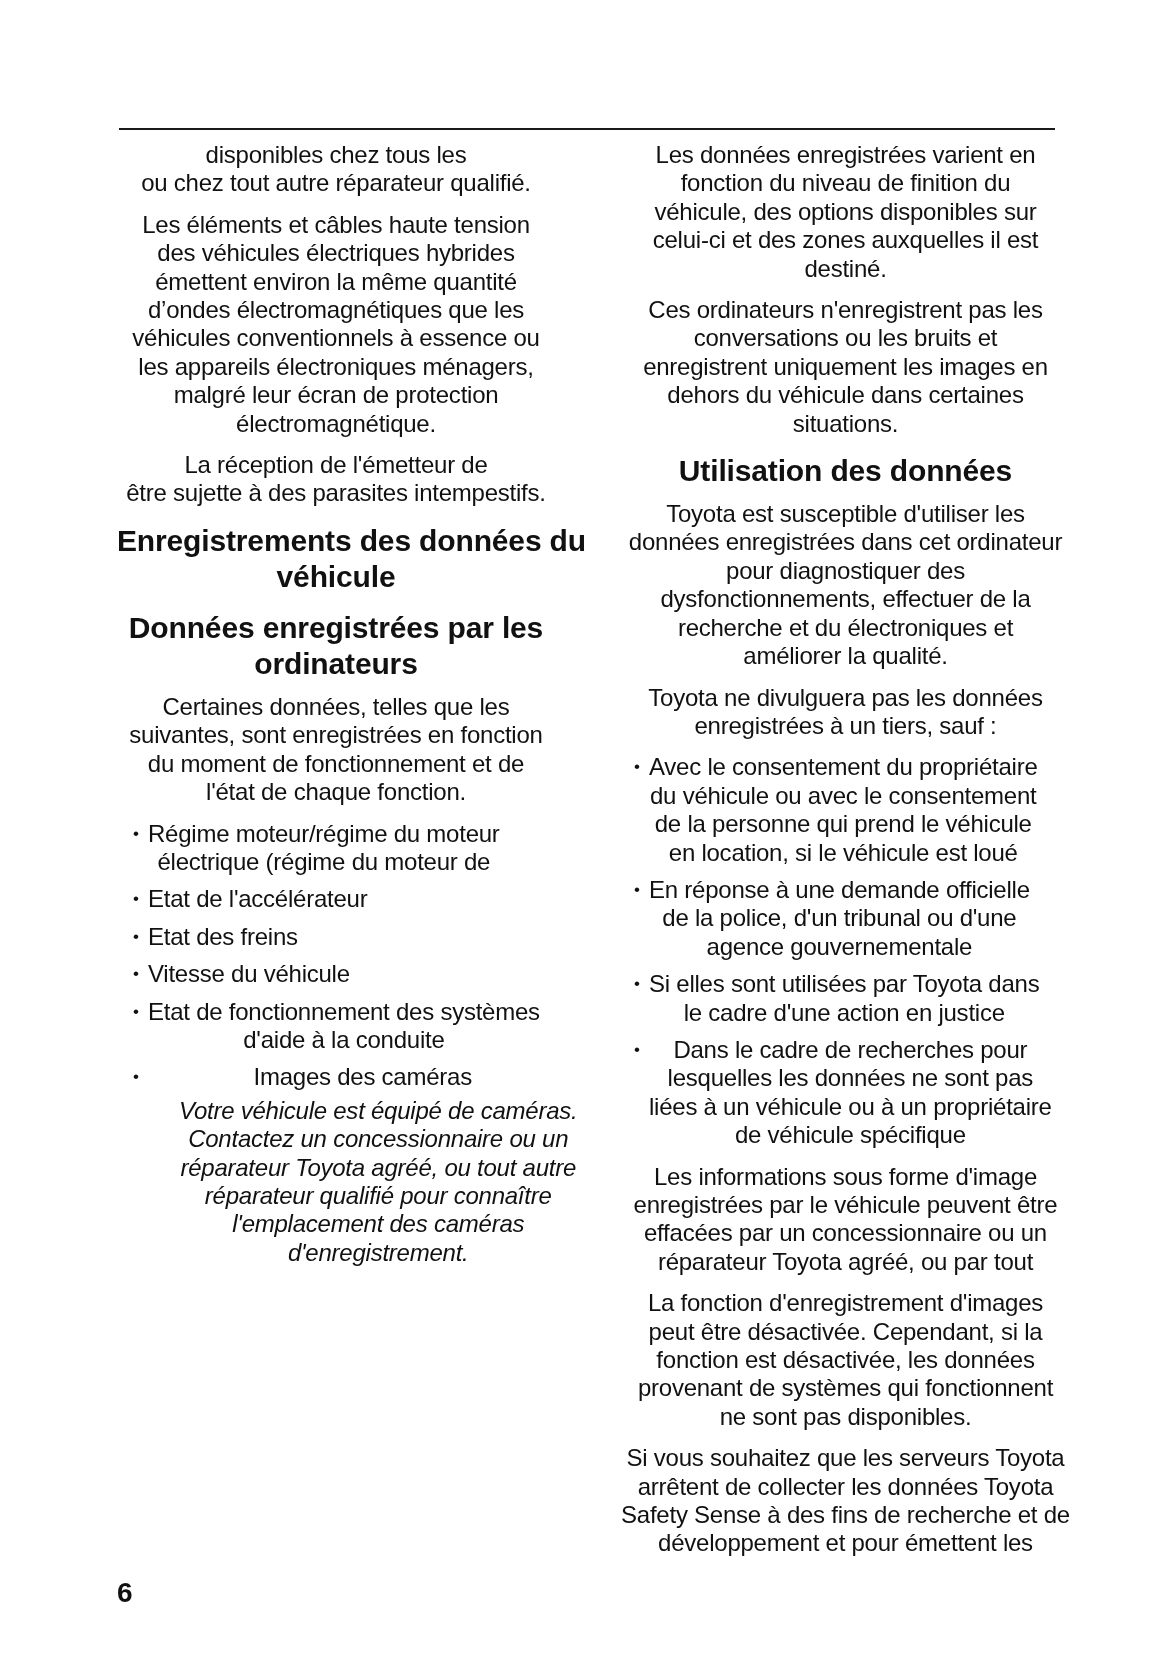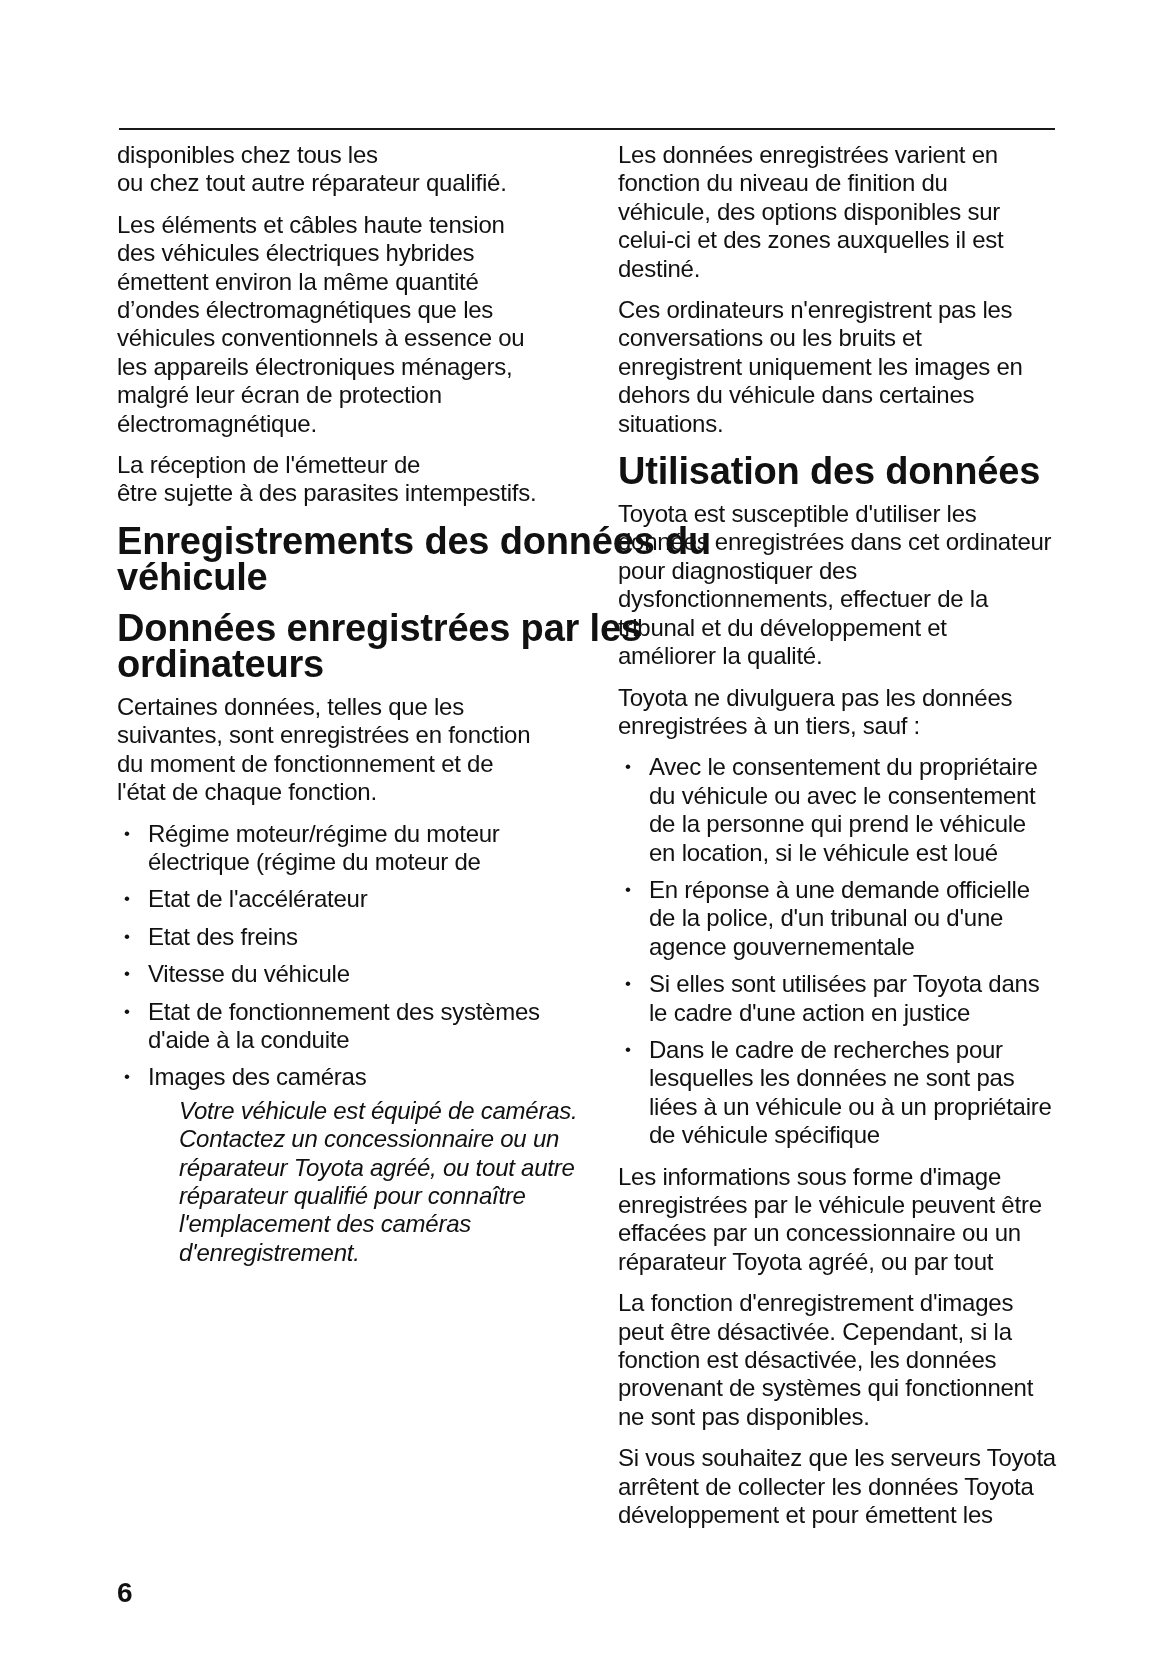--- a/index.html
+++ b/index.html
@@ -4,20 +4,21 @@
 <style>
   html, body { margin: 0; padding: 0; background: #ffffff; }
   .page {
     position: relative;
     width: 1165px;
     height: 1653px;
     background: #ffffff;
     font-family: "Liberation Sans", sans-serif;
     color: #111111;
     overflow: hidden;
+    text-align: center;
   }
   .rule {
     position: absolute;
     left: 119px;
     top: 128px;
     width: 936px;
     height: 2px;
     background: #1a1a1a;
   }
   .columns {
@@ -32,21 +33,21 @@
   .col-right { width: 455px; }
   .para, .bullets { margin: 0 0 13px 0; }
   .line {
     font-size: 24px;
     line-height: 28.4px;
     letter-spacing: -0.01em;
     white-space: nowrap;
   }
   .heading { margin: 15px 0 11px 0; }
   .heading .line {
-    font-size: 38px;
+    font-size: 30px;
     line-height: 36px;
     font-weight: 700;
     letter-spacing: -0.005em;
   }
   .bullet-item { display: flex; margin: 0 0 9px 0; }
   .bullet-item:last-child { margin-bottom: 0; }
   .bullet-dot {
     flex: 0 0 31px;
     box-sizing: border-box;
     padding-left: 7px;
@@ -167,21 +168,21 @@
           <div class="line">situations.</div>
         </div>
         <div class="heading">
           <div class="line">Utilisation des données</div>
         </div>
         <div class="para">
           <div class="line">Toyota est susceptible d'utiliser les</div>
           <div class="line">données enregistrées dans cet ordinateur</div>
           <div class="line">pour diagnostiquer des</div>
           <div class="line">dysfonctionnements, effectuer de la</div>
-          <div class="line">tribunal et du développement et</div>
+          <div class="line">recherche et du électroniques et</div>
           <div class="line">améliorer la qualité.</div>
         </div>
         <div class="para">
           <div class="line">Toyota ne divulguera pas les données</div>
           <div class="line">enregistrées à un tiers, sauf :</div>
         </div>
         <div class="bullets">
           <div class="bullet-item">
             <span class="bullet-dot">•</span>
             <div class="bullet-body">
@@ -225,18 +226,19 @@
         <div class="para">
           <div class="line">La fonction d'enregistrement d'images</div>
           <div class="line">peut être désactivée. Cependant, si la</div>
           <div class="line">fonction est désactivée, les données</div>
           <div class="line">provenant de systèmes qui fonctionnent</div>
           <div class="line">ne sont pas disponibles.</div>
         </div>
         <div class="para">
           <div class="line">Si vous souhaitez que les serveurs Toyota</div>
           <div class="line">arrêtent de collecter les données Toyota</div>
+          <div class="line">Safety Sense à des fins de recherche et de</div>
           <div class="line">développement et pour émettent les</div>
         </div>
       </div>
   </div>
   <div class="page-number">6</div>
 </div>
 
 </body></html>

